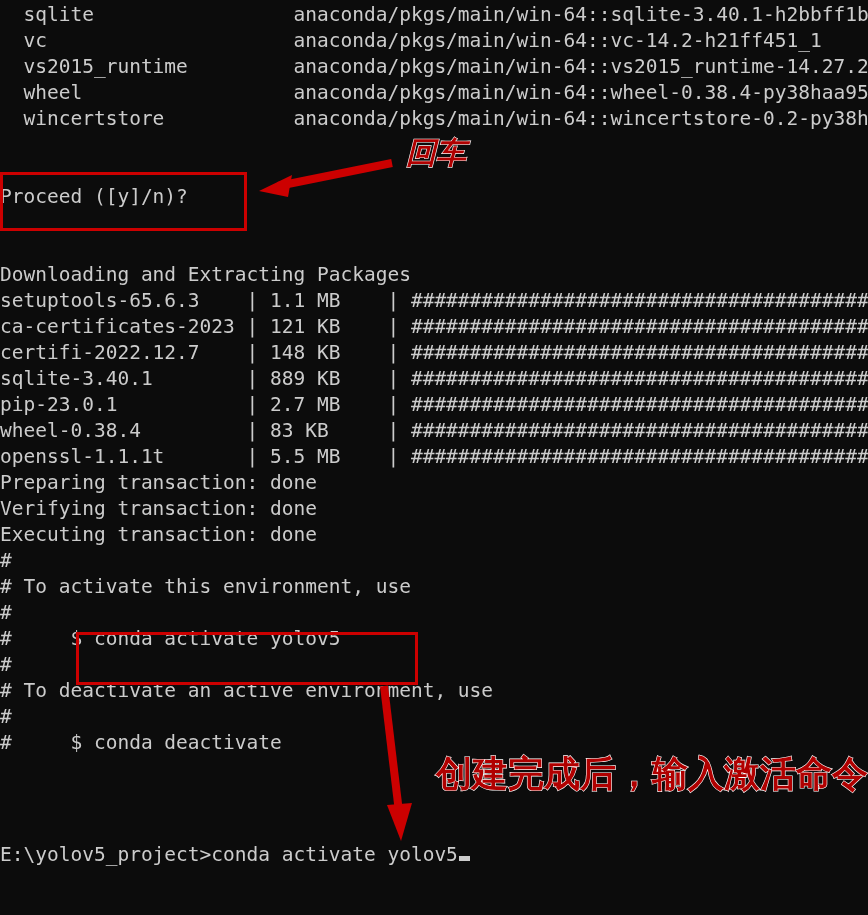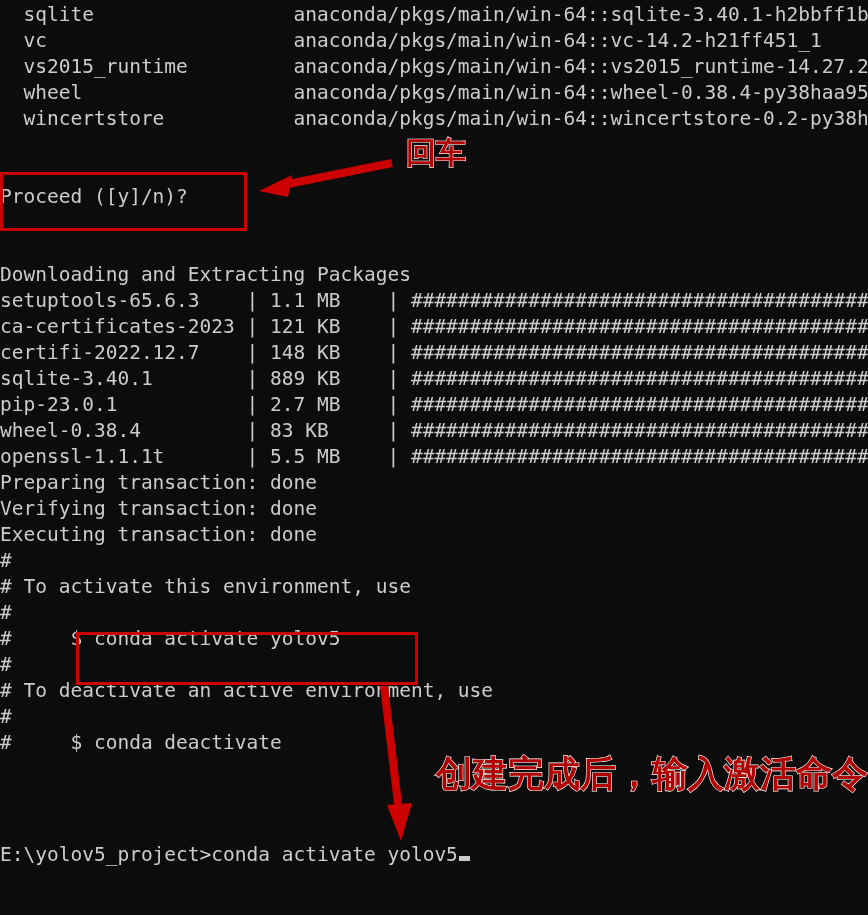--- a/index.html
+++ b/index.html
@@ -109,21 +109,21 @@
 </pre>
 
   <div style="position:absolute; left:0; top:842px; white-space:pre;text-align:right;"><span>E:\yolov5_project&gt;conda activate yolov5</span><span class="cursor"></span></div>
 
   <div class="overlay">
 
     <div class="hl-box" style="left:0px; top:172px; width:247px; height:59px;"></div>
 
     <div class="hl-box" style="left:76px; top:632px; width:342px; height:53px;"></div>
 
-    <div class="cjk-note" style="left:406px; top:140px; font-size:30px;">回车</div>
+    <div class="cjk-note" style="left:406px; top:140px; font-size:30px;font-style:italic;">回车</div>
 
     <div class="cjk-note" style="left:436px; top:761px; font-size:36px;">创建完成后，输入激活命令</div>
 
     <svg class="arrows" viewBox="0 0 868 915">
 
       <g>
         <path d="M 392,163 L 278,186" stroke="#cc0000" stroke-width="8" stroke-linecap="butt" fill="none"></path>
         <path d="M 259,191 L 292,175 L 288,197 Z" fill="#cc0000"></path>
       </g>
 

